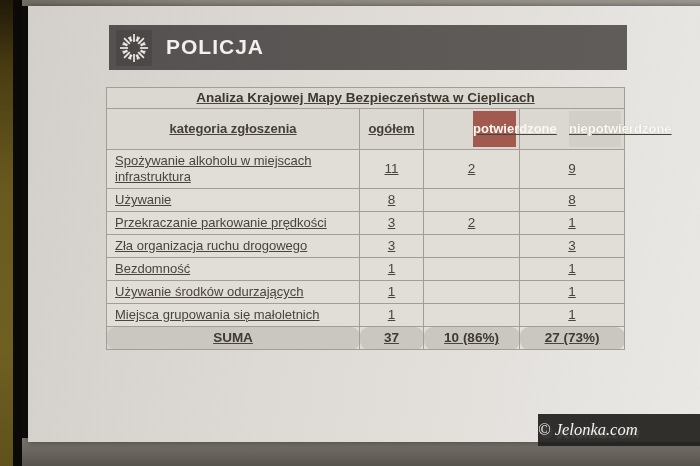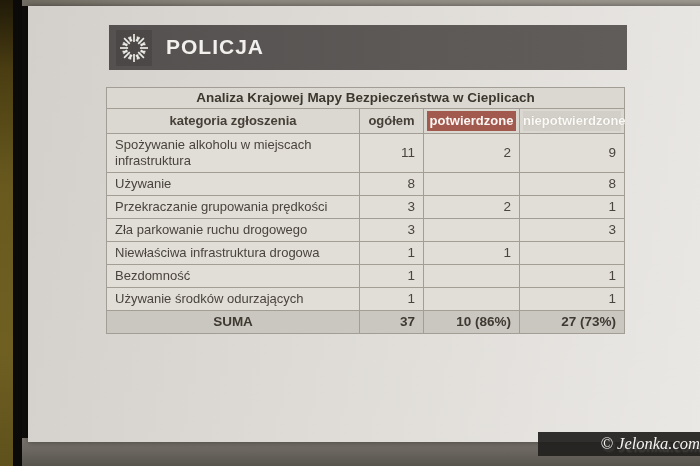--- a/index.html
+++ b/index.html
@@ -27,36 +27,36 @@
   .police-logo{width:36px;height:36px;margin-left:7px;display:flex;
     align-items:center;justify-content:center;background:rgba(0,0,0,.12);}
   .brand-name{color:#f1f0ed;font-weight:bold;font-size:21px;letter-spacing:1px;
     margin-left:14px;margin-top:-1px;}
   
   .report-table{position:absolute;left:78px;top:81px;width:518px;
     border-collapse:collapse;table-layout:fixed;
     color:#49443d;font-size:13px;line-height:16px;}
   .report-table td{border:1px solid #a39e95;padding:3px 8px;
     background:#e1ded7;vertical-align:middle;}
-  .report-table{border:1px solid #8f8a81;}
+  .report-table{border:1px solid #8f8a81;text-decoration:underline;}
   td.title-cell{background:#dbd8d1;text-align:center;font-weight:bold;
     font-size:13.5px;color:#3d382f;padding:2px 4px;}
   td.head-cell{background:#dbd8d1;text-align:center;font-weight:bold;
     color:#453f38;padding:0 2px;}
   td.chip-cell{background:#dbd8d1;padding:2px 3px;text-align:center;}
-  .chip{display:block;padding:2px 0;font-weight:bold;font-size:13px;}
+  .chip{display:block;padding:10px 0;font-weight:bold;font-size:13px;margin-left:46px;}
   .chip.red{background:#a2594e;color:#faf6f3;}
   .chip.gray{background:#d2cfc8;color:#fbfaf6;text-shadow:0 0 1px rgba(150,145,135,.6);text-align:right;}
-  td.num-cell{text-align:right;font-size:13.5px;}
+  td.num-cell{text-align:center;font-size:13.5px;}
   tr.summary-row td{background:#cac7c0;font-weight:bold;font-size:13.5px;
-    color:#3e3931;}
+    color:#3e3931;border-radius:9px;}
   tr.summary-row td.label{text-align:center;}
   
-  .watermark-box{position:absolute;right:0;top:432px;width:162px;height:24px;
-    background:rgba(33,32,30,.93);display:flex;align-items:center;justify-content:flex-end;}
+  .watermark-box{position:absolute;right:0;top:414px;width:162px;height:32px;
+    background:rgba(33,32,30,.93);display:flex;align-items:center;justify-content:flex-start;}
   .watermark-text{color:#f4f3f1;font-style:italic;font-size:16.5px;
     font-family:"Liberation Serif","DejaVu Serif",serif;
     text-shadow:2px 3px 2px rgba(90,88,84,.9);white-space:nowrap;}
 </style>
 </head>
 <body>
 
 <div class="wall-strip"></div>
 <div class="frame-olive"></div>
 <div class="frame-black"></div>
@@ -141,45 +141,45 @@
         <td class="num-cell">2</td>
         <td class="num-cell">9</td>
       </tr>
       <tr>
         <td>Używanie</td>
         <td class="num-cell">8</td>
         <td class="num-cell"></td>
         <td class="num-cell">8</td>
       </tr>
       <tr>
-        <td>Przekraczanie grupowania prędkości</td>
+        <td>Przekraczanie parkowanie prędkości</td>
         <td class="num-cell">3</td>
         <td class="num-cell">2</td>
         <td class="num-cell">1</td>
       </tr>
       <tr>
-        <td>Zła parkowanie ruchu drogowego</td>
+        <td>Zła organizacja ruchu drogowego</td>
         <td class="num-cell">3</td>
         <td class="num-cell"></td>
         <td class="num-cell">3</td>
-      </tr>
-      <tr>
-        <td>Niewłaściwa infrastruktura drogowa</td>
-        <td class="num-cell">1</td>
-        <td class="num-cell">1</td>
-        <td class="num-cell"></td>
       </tr>
       <tr>
         <td>Bezdomność</td>
         <td class="num-cell">1</td>
         <td class="num-cell"></td>
         <td class="num-cell">1</td>
       </tr>
       <tr>
         <td>Używanie środków odurzających</td>
+        <td class="num-cell">1</td>
+        <td class="num-cell"></td>
+        <td class="num-cell">1</td>
+      </tr>
+      <tr>
+        <td>Miejsca grupowania się małoletnich</td>
         <td class="num-cell">1</td>
         <td class="num-cell"></td>
         <td class="num-cell">1</td>
       </tr>
       <tr class="summary-row">
         <td class="label">SUMA</td>
         <td class="num-cell">37</td>
         <td class="num-cell">10 (86%)</td>
         <td class="num-cell">27 (73%)</td>
       </tr>

